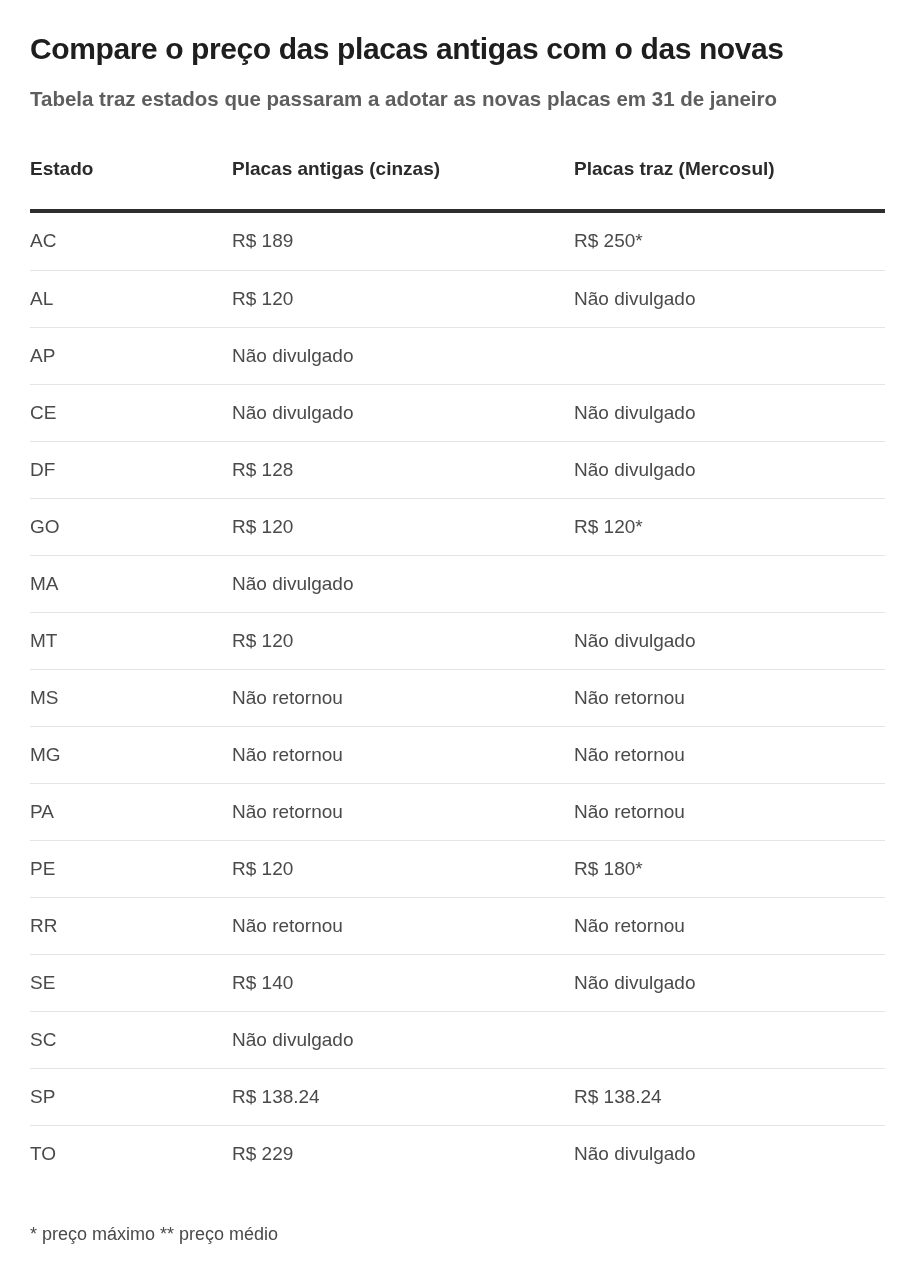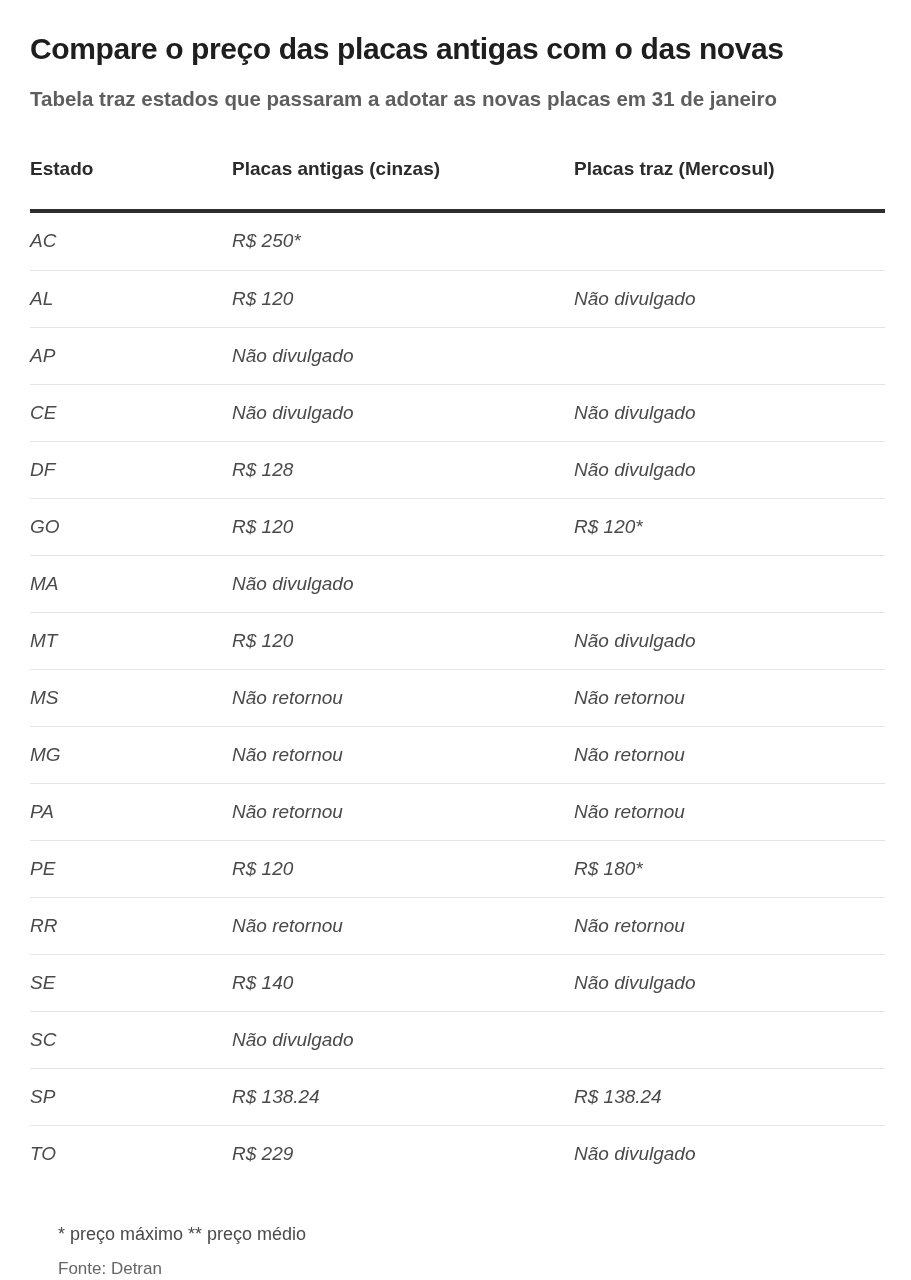--- a/index.html
+++ b/index.html
@@ -52,23 +52,22 @@
     display: grid;
     grid-template-columns: 202px 342px 1fr;
     align-items: center;
     height: 57px;
   }
   .row + .row { border-top: 1px solid var(--row-divider); }
   .td {
     font-size: 19px;
     font-weight: 400;
     color: var(--cell-text);
-    font-style: italic;
-  }
-  .footnotes { margin-top: 42px; margin-left: 28px; }
+  }
+  .footnotes { margin-top: 42px; }
   .note {
     font-size: 18px;
     color: #4a4a4a;
   }
   .source {
     margin-top: 14px;
     font-size: 17px;
     color: #666666;
   }
 </style>
@@ -85,20 +84,21 @@
 
     <div class="thead">
       <div class="th">Estado</div>
       <div class="th">Placas antigas (cinzas)</div>
       <div class="th">Placas traz (Mercosul)</div>
     </div>
 
     <div>
   <div class="row">
     <div class="td">AC</div>
+    <div class="td">R$ 189</div>
     <div class="td">R$ 250*</div>
   </div>
 
   <div class="row">
     <div class="td">AL</div>
     <div class="td">R$ 120</div>
     <div class="td">Não divulgado</div>
   </div>
 
   <div class="row">
@@ -186,16 +186,15 @@
     <div class="td">TO</div>
     <div class="td">R$ 229</div>
     <div class="td">Não divulgado</div>
   </div>
 </div>
 
   </div>
 
   <div class="footnotes">
     <p class="note">* preço máximo ** preço médio</p>
-    <p class="source">Fonte: Detran</p>
   </div>
 
 </div>
 
 </body></html>

